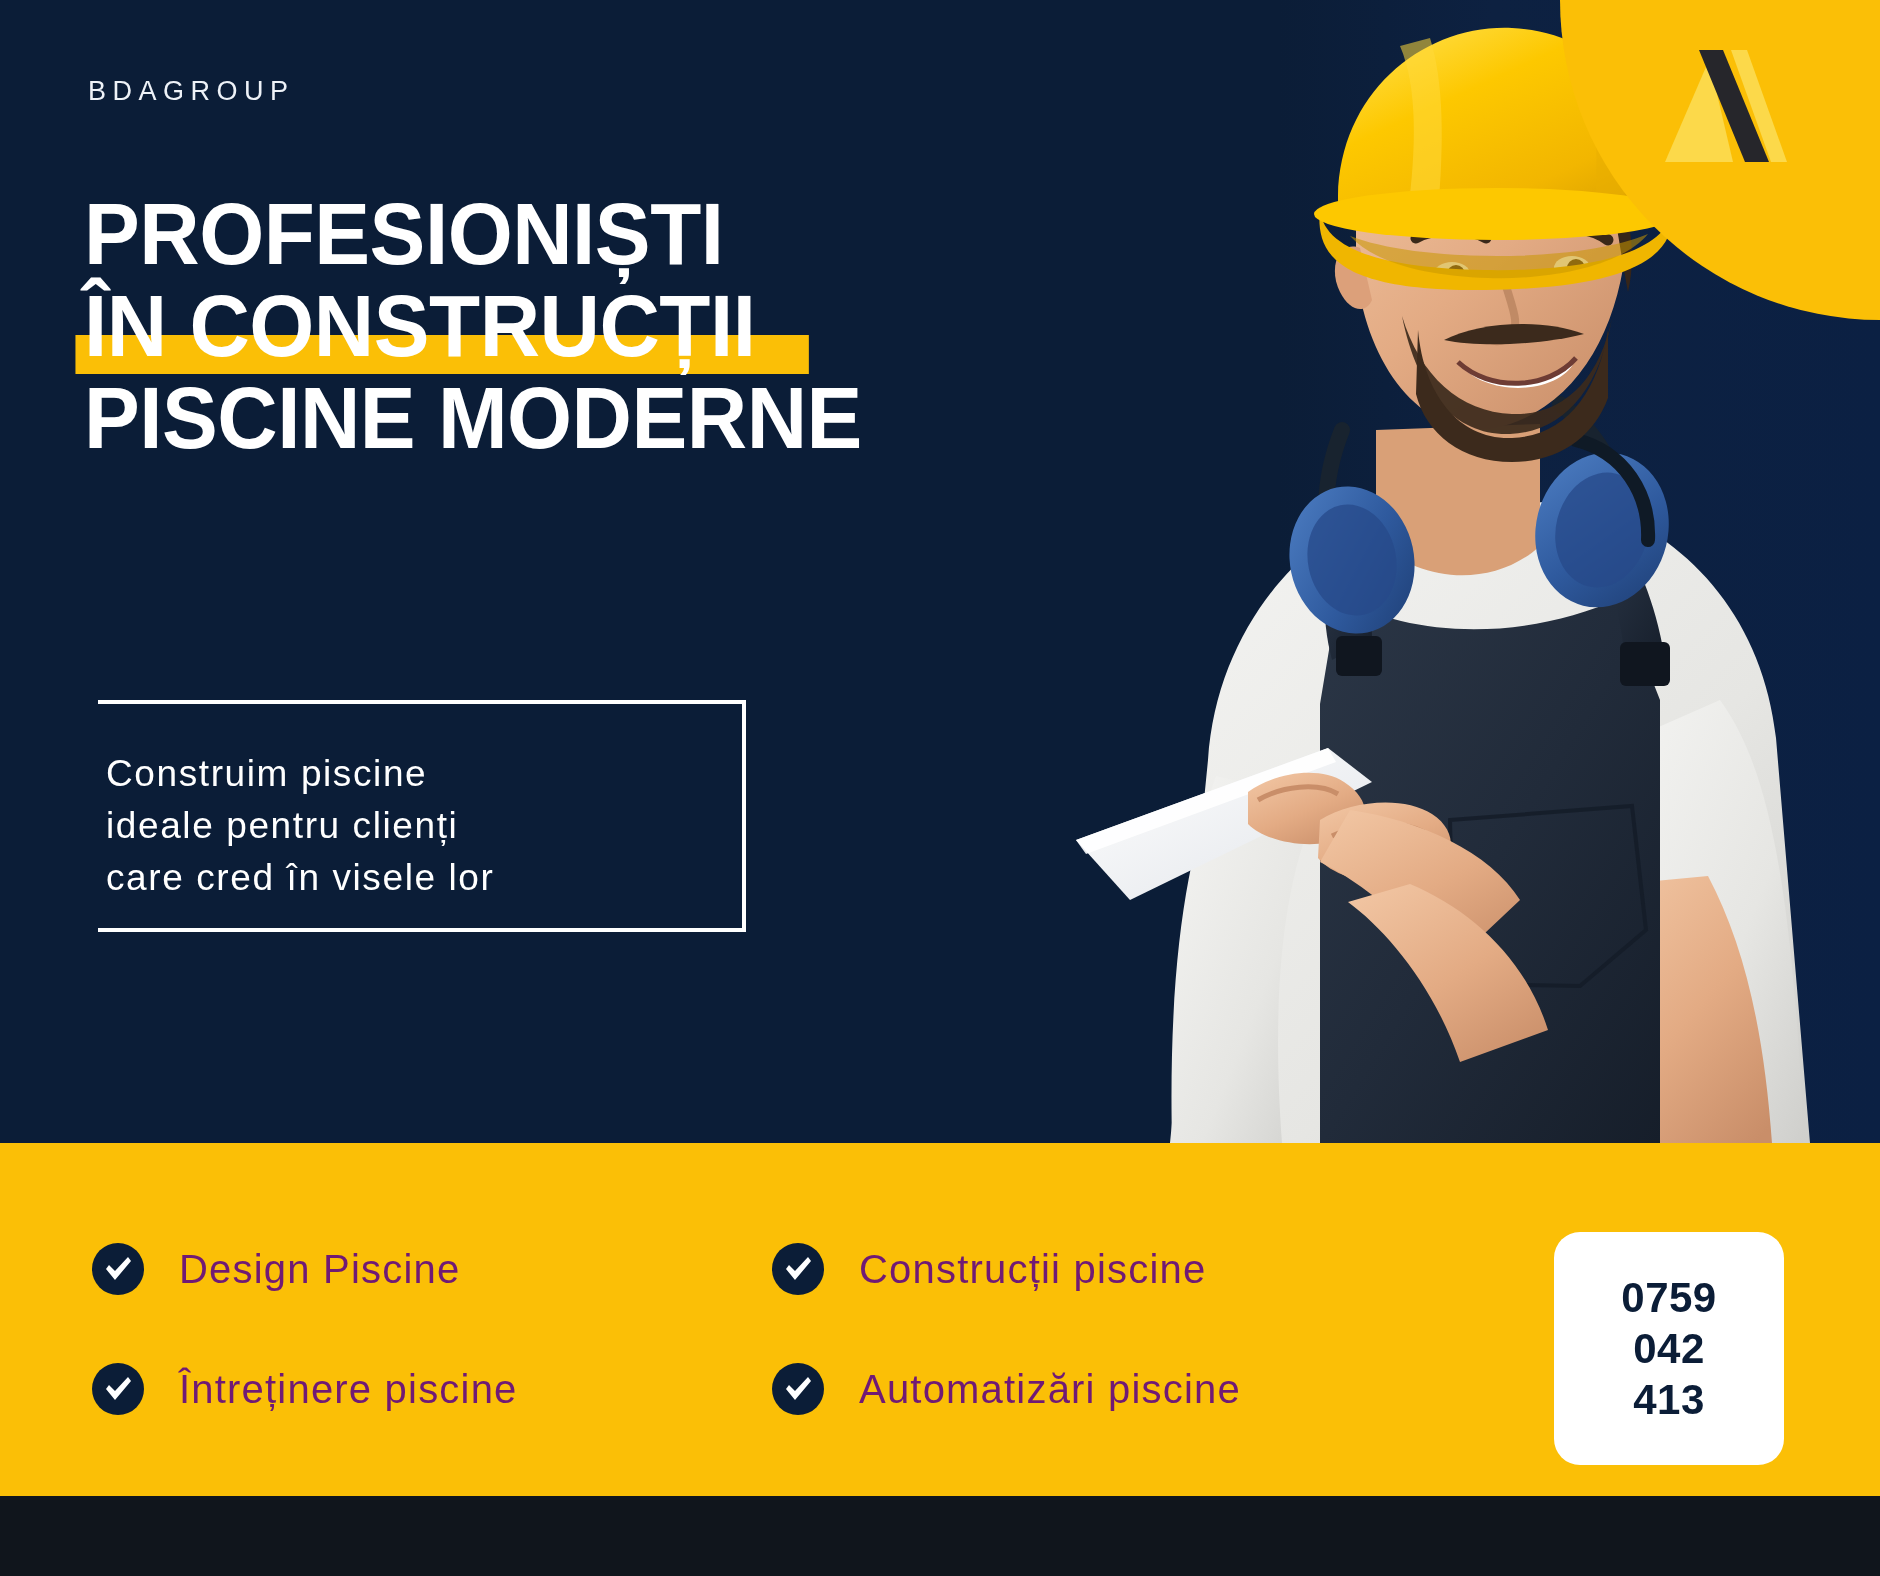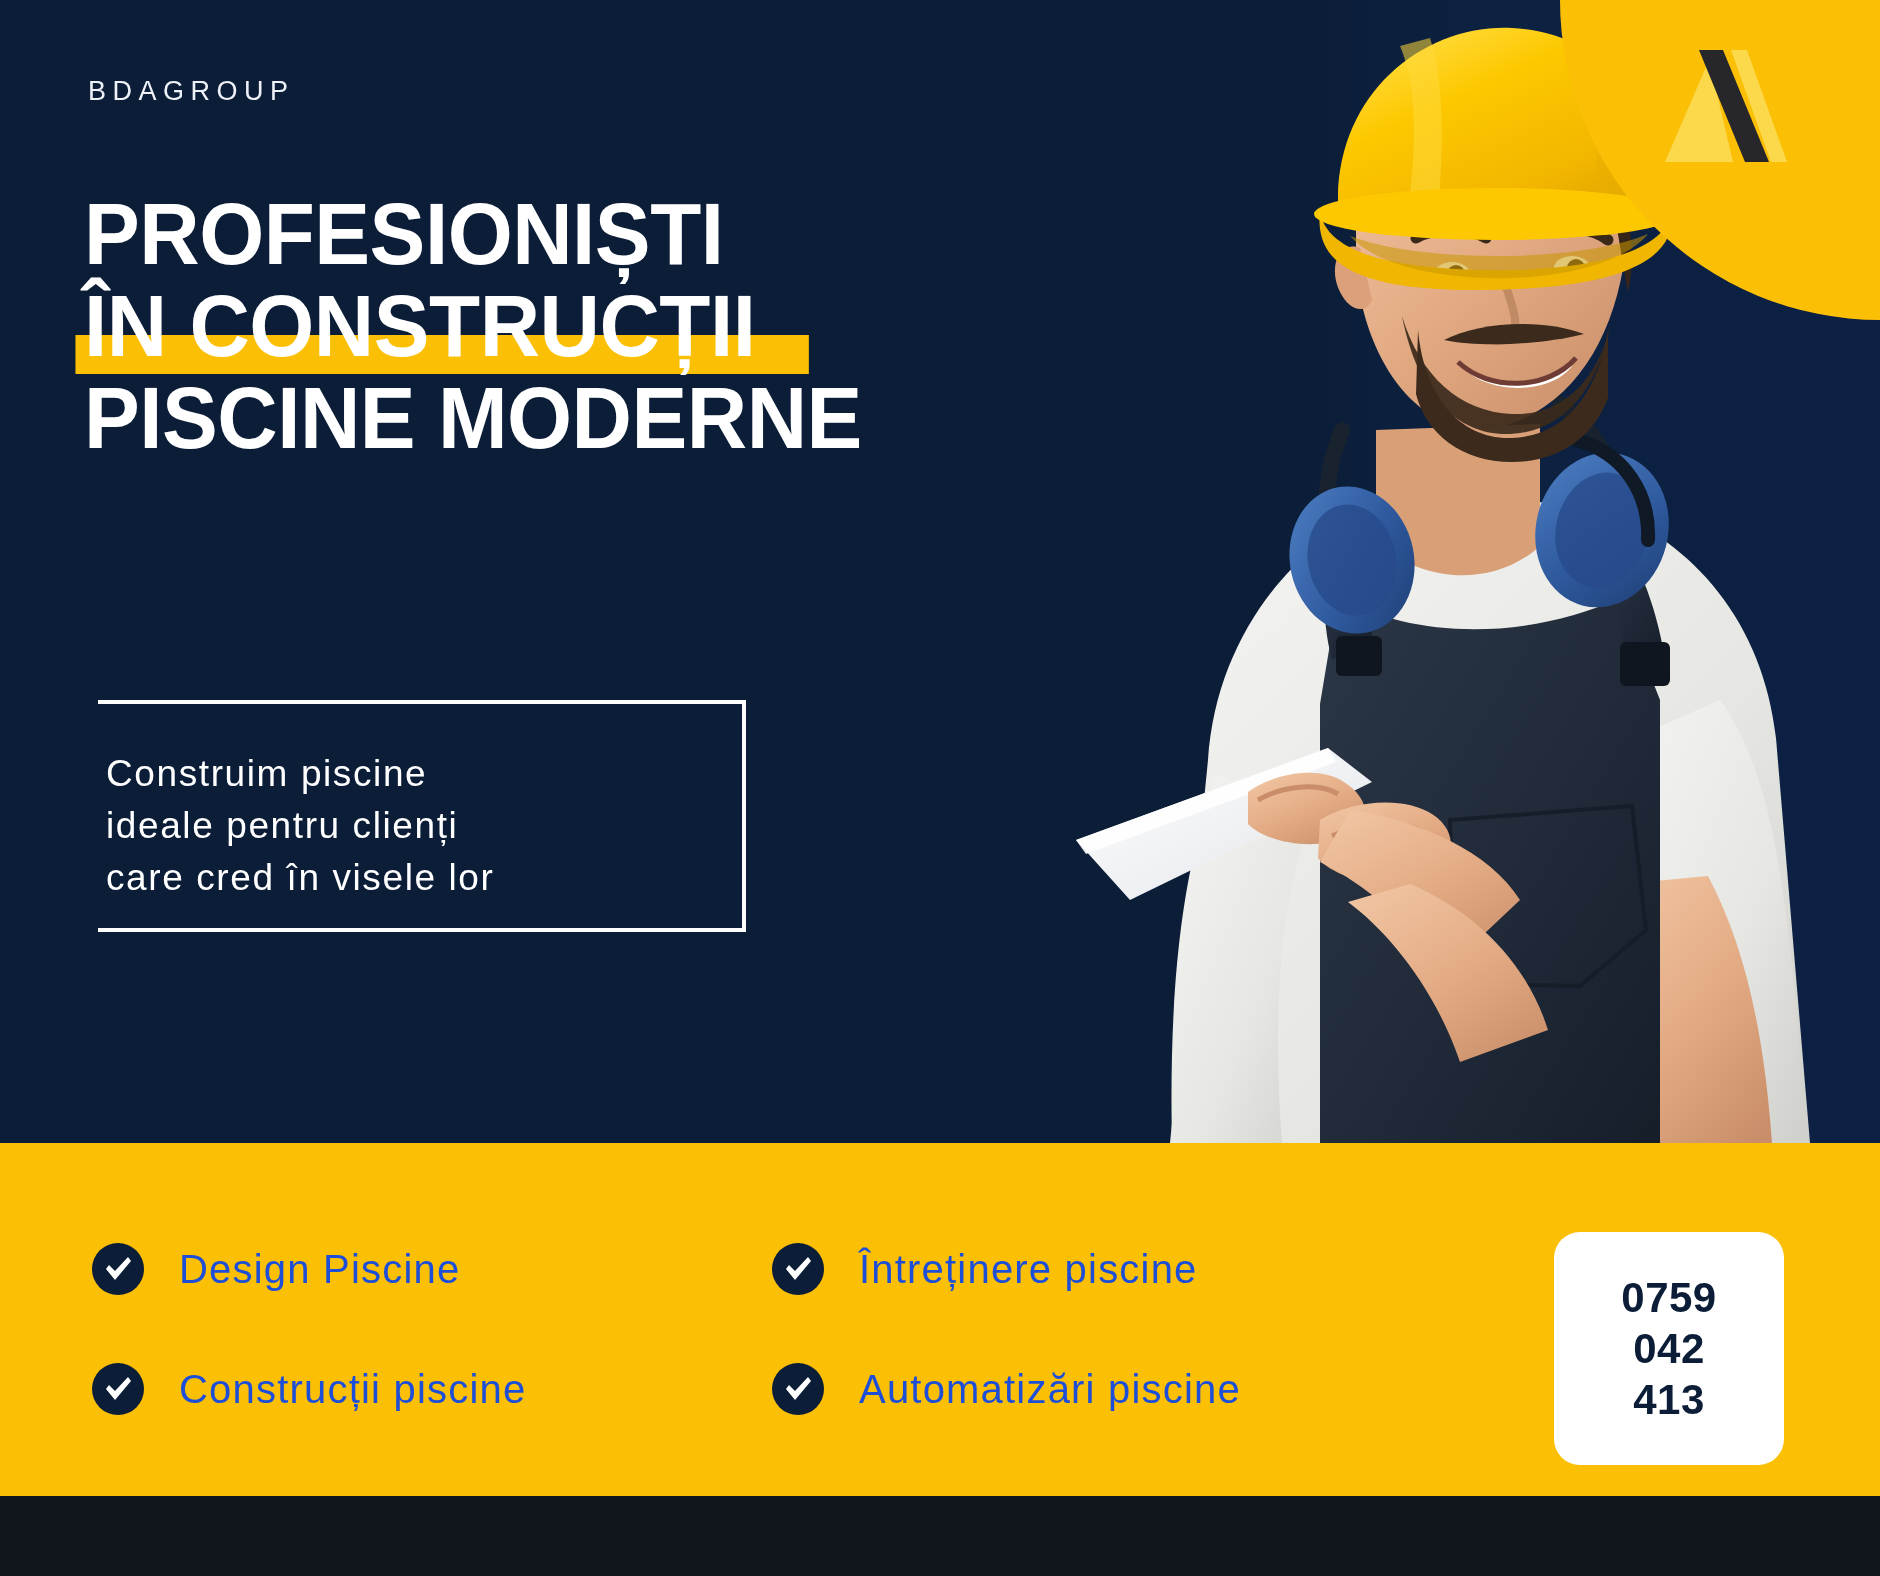--- a/index.html
+++ b/index.html
@@ -163,21 +163,21 @@
   }
   .check-badge svg {
     position: absolute;
     left: 12px;
     top: 13px;
     width: 29px;
     height: 27px;
   }
   .service-label {
     margin-left: 35px;
-    color: #1d4ed8;
+    color: #701a75;
     font-size: 40px;
     letter-spacing: 1.2px;
     font-weight: 400;
     white-space: nowrap;
   }
 
   
   .phone-card {
     position: absolute;
     left: 1554px;
@@ -376,30 +376,30 @@
         </span>
         <span class="service-label">Design Piscine</span>
       </div>
 
       <div class="service-item">
         <span class="check-badge">
           <svg viewBox="0 0 29 27" aria-hidden="true">
             <polygon points="2,13 5,9 11,15 24,1 27,5 11,24" fill="#FFFFFF"></polygon>
           </svg>
         </span>
-        <span class="service-label">Întreținere piscine</span>
+        <span class="service-label">Construcții piscine</span>
       </div>
 
       <div class="service-item">
         <span class="check-badge">
           <svg viewBox="0 0 29 27" aria-hidden="true">
             <polygon points="2,13 5,9 11,15 24,1 27,5 11,24" fill="#FFFFFF"></polygon>
           </svg>
         </span>
-        <span class="service-label">Construcții piscine</span>
+        <span class="service-label">Întreținere piscine</span>
       </div>
 
       <div class="service-item">
         <span class="check-badge">
           <svg viewBox="0 0 29 27" aria-hidden="true">
             <polygon points="2,13 5,9 11,15 24,1 27,5 11,24" fill="#FFFFFF"></polygon>
           </svg>
         </span>
         <span class="service-label">Automatizări piscine</span>
       </div>

